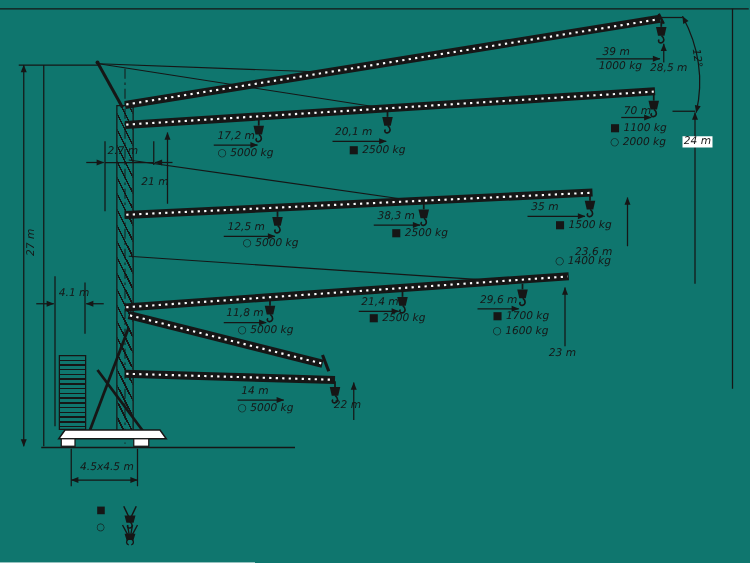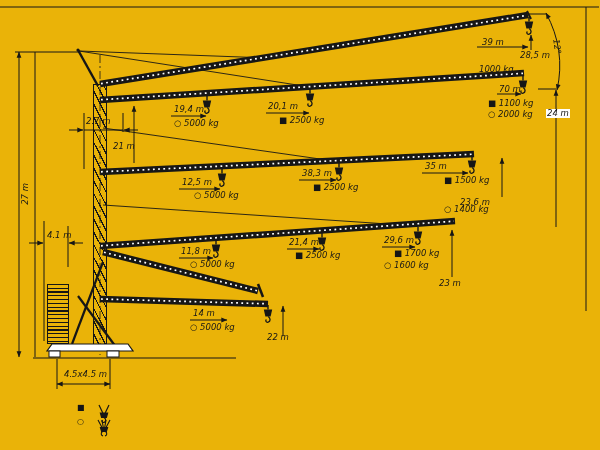--- a/index.html
+++ b/index.html
@@ -1,16 +1,16 @@
 <!DOCTYPE html>
 <html><head>
 <meta charset="utf-8">
 <style>
   html,body{margin:0;padding:0;background:#fff;}
-  .stage{position:relative;width:600px;height:450px;background:#eab308;overflow:hidden;
+  .stage{position:relative;width:600px;height:450px;background:#0f766e;overflow:hidden;
          font-family:"DejaVu Sans",sans-serif;}
   .mast{position:absolute;left:93px;top:84px;width:12px;height:261px;
         border:1.3px solid #161616;background:
         repeating-linear-gradient(63deg,rgba(22,22,22,0) 0 4.6px,#161616 4.6px 5.8px);}
   .ballast{position:absolute;left:47px;top:284px;width:20px;height:58px;
         border:1.3px solid #161616;background:
         repeating-linear-gradient(180deg,rgba(22,22,22,0) 0 2.6px,#161616 2.6px 3.8px);}
   svg.art{position:absolute;left:0;top:0;}
   .lb{position:absolute;font:italic 8.5px "DejaVu Sans",sans-serif;color:#161616;
       white-space:nowrap;line-height:1.1;z-index:3;}
@@ -142,29 +142,29 @@
       <path d="M0,12.5 C2.4,14.2 2.2,16.8 0,17.4 C-2,17.9 -2.6,16 -1.5,15.2"></path>
     </g>
     <g transform="translate(104,420)" stroke="#161616" stroke-width="1.1" fill="none">
       <path d="M-6,0 L-2,7.5 M-2,0 L-0.7,7.5 M2,0 L0.7,7.5 M6,0 L2,7.5"></path>
       <path d="M-3.6,7.5 H3.6 L2.4,11.5 H-2.4 Z" fill="#161616"></path>
       <path d="M-1.6,11.5 C-3.4,13 -3,15.4 -1,15.9 M1.6,11.5 C3.4,13 3,15.4 1,15.9"></path>
     </g>
   </svg>
 
   <div class="lb" style="left:482px;top:38px">39 m</div>
-  <div class="lb" style="left:479px;top:65px">1000 kg</div>
+  <div class="lb" style="left:479px;top:49px">1000 kg</div>
   <div class="lb" style="left:520px;top:51px">28,5 m</div>
   <div class="lb rot-angle" style="left:549px;top:42px">12°</div>
 
   <div class="lb" style="left:499px;top:85px">70 m</div>
   <div class="lb" style="left:488px;top:99px">■ 1100 kg</div>
   <div class="lb" style="left:488px;top:110px">○ 2000 kg</div>
   <div class="lb bg" style="left:546px;top:109px">24 m</div>
-  <div class="lb" style="left:174px;top:105px">19,4 m</div>
+  <div class="lb" style="left:174px;top:105px">17,2 m</div>
   <div class="lb" style="left:174px;top:119px">○ 5000 kg</div>
   <div class="lb" style="left:268px;top:102px">20,1 m</div>
   <div class="lb" style="left:279px;top:116px">■ 2500 kg</div>
 
   <div class="lb" style="left:86px;top:117px">2.7 m</div>
   <div class="lb" style="left:113px;top:142px">21 m</div>
 
   <div class="lb" style="left:182px;top:178px">12,5 m</div>
   <div class="lb" style="left:194px;top:191px">○ 5000 kg</div>
   <div class="lb" style="left:302px;top:169px">38,3 m</div>
@@ -173,26 +173,26 @@
   <div class="lb" style="left:444px;top:176px">■ 1500 kg</div>
   <div class="lb" style="left:444px;top:205px">○ 1400 kg</div>
   <div class="lb" style="left:460px;top:198px">23,6 m</div>
 
   <div class="lb" style="left:181px;top:247px">11,8 m</div>
   <div class="lb" style="left:190px;top:260px">○ 5000 kg</div>
   <div class="lb" style="left:289px;top:238px">21,4 m</div>
   <div class="lb" style="left:295px;top:251px">■ 2500 kg</div>
   <div class="lb" style="left:384px;top:236px">29,6 m</div>
   <div class="lb" style="left:394px;top:249px">■ 1700 kg</div>
-  <div class="lb" style="left:384px;top:261px">○ 1600 kg</div>
+  <div class="lb" style="left:394px;top:261px">○ 1600 kg</div>
   <div class="lb" style="left:439px;top:279px">23 m</div>
 
   <div class="lb" style="left:193px;top:309px">14 m</div>
   <div class="lb" style="left:190px;top:323px">○ 5000 kg</div>
-  <div class="lb" style="left:267px;top:333px">22 m</div>
+  <div class="lb" style="left:267px;top:320px">22 m</div>
 
   <div class="lb" style="left:47px;top:231px">4.1 m</div>
   <div class="lb vert" style="left:21px;top:183px">27 m</div>
   <div class="lb" style="left:64px;top:370px">4.5x4.5 m</div>
 
   <div class="lb sym" style="left:77px;top:404px">■</div>
   <div class="lb sym" style="left:77px;top:418px">○</div>
 
 </div>
 

